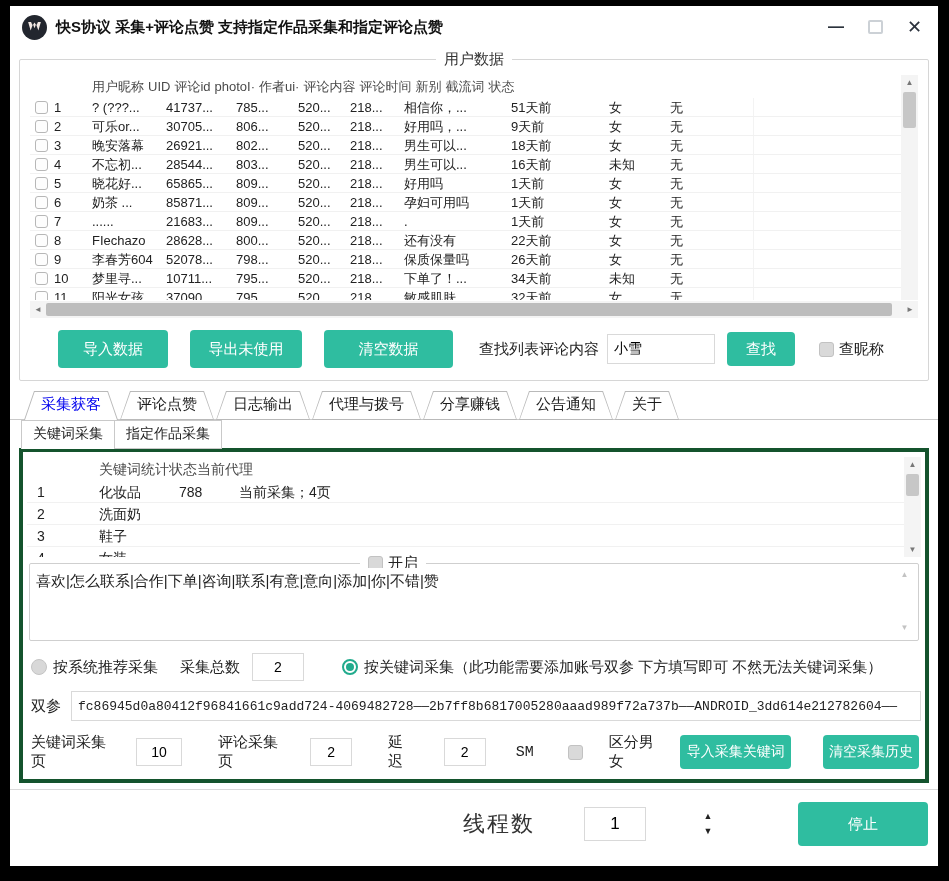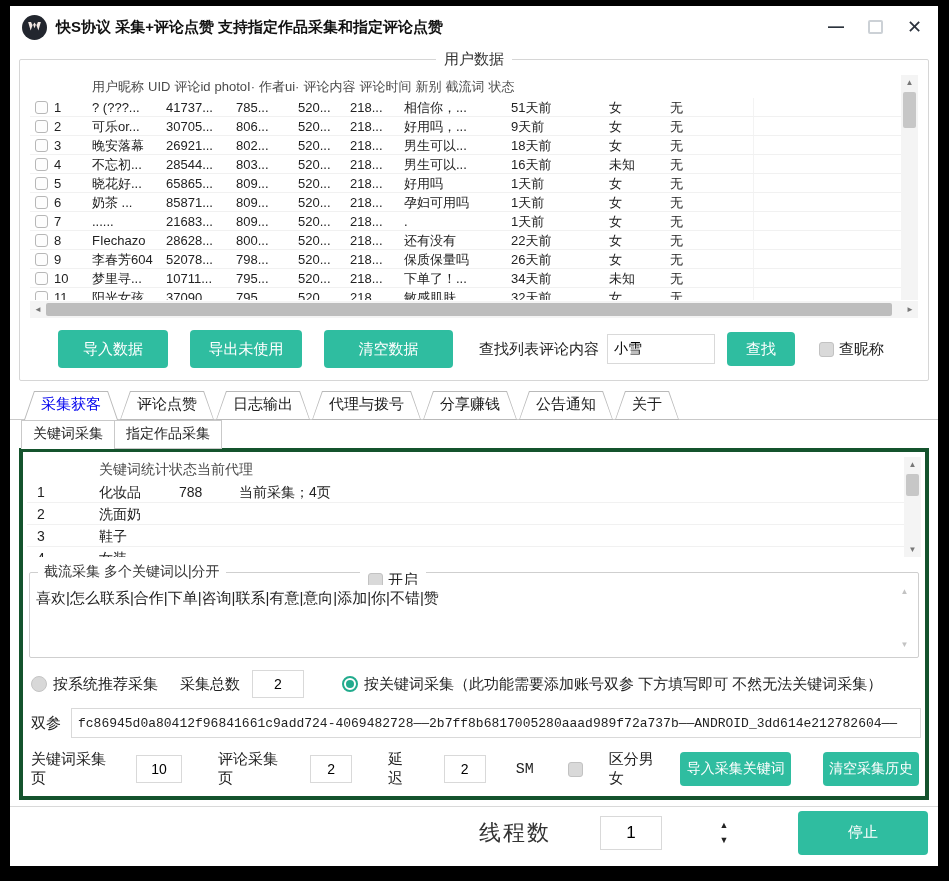--- a/index.html
+++ b/index.html
@@ -124,21 +124,21 @@
   .btn-import-kw { width: 130px; height: 34px; font-size: 14px; margin-left: auto; }
   .btn-clear-hist { width: 112px; height: 34px; font-size: 14px; margin-left: 12px; margin-right: 2px; }
 
   
   .bottom-bar { flex: 1; display: flex; align-items: center; justify-content: flex-end; padding: 0 10px 8px 0; gap: 37px; }
   .thread-label { font-size: 22px; color: #333; letter-spacing: 2px; }
   .thread-input { width: 62px; height: 34px; border: 1px solid #d9d9d9; font-size: 17px; text-align: center;
                   margin-left: 12px; font-family: inherit; }
   .spinner { display: flex; flex-direction: column; gap: 6px; margin-left: 14px; }
   .spin-btn { font-size: 9px; color: #222; line-height: 9px; cursor: pointer; text-align: center; width: 22px; }
-  .btn-stop { width: 130px; height: 44px; margin-left: 26px; }
+  .btn-stop { width: 130px; height: 44px; margin-left: 42px; }
   .btn-pause { width: 132px; height: 44px; margin-left: 14px; }
 </style>
 </head>
 <body>
 
 <div class="window">
 
   <div class="titlebar">
     <div class="app-icon"></div>
     <div class="win-title">快S协议 采集+评论点赞 支持指定作品采集和指定评论点赞</div>
@@ -481,21 +481,20 @@
         </div>
         <div class="vscroll kw-scroll">
           <span class="arr">▲</span>
           <span class="vthumb" style="height:22px"></span>
           <span class="spacer"></span>
           <span class="arr">▼</span>
         </div>
       </div>
 
       <fieldset class="intercept">
-        <legend>截流采集 多个关键词以|分开</legend>
         <div class="toggle-float">
           <span class="checkbox gray"></span>
           <span>开启</span>
         </div>
         <div class="kw-textbox">
           <textarea class="kw-text" spellcheck="false" style="">喜欢|怎么联系|合作|下单|咨询|联系|有意|意向|添加|你|不错|赞</textarea>
           <div class="mini-scroll">
             <span class="arr">▲</span>
             <span class="arr">▼</span>
           </div>

